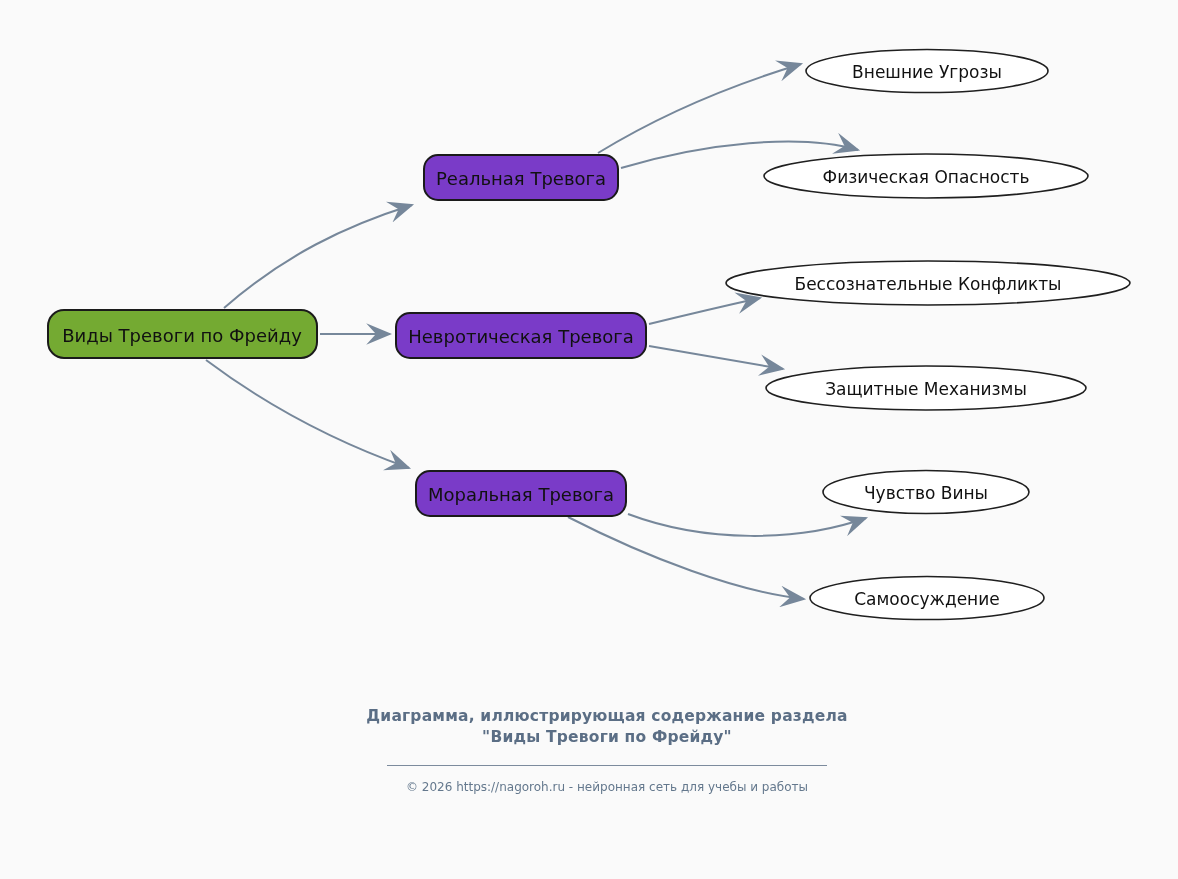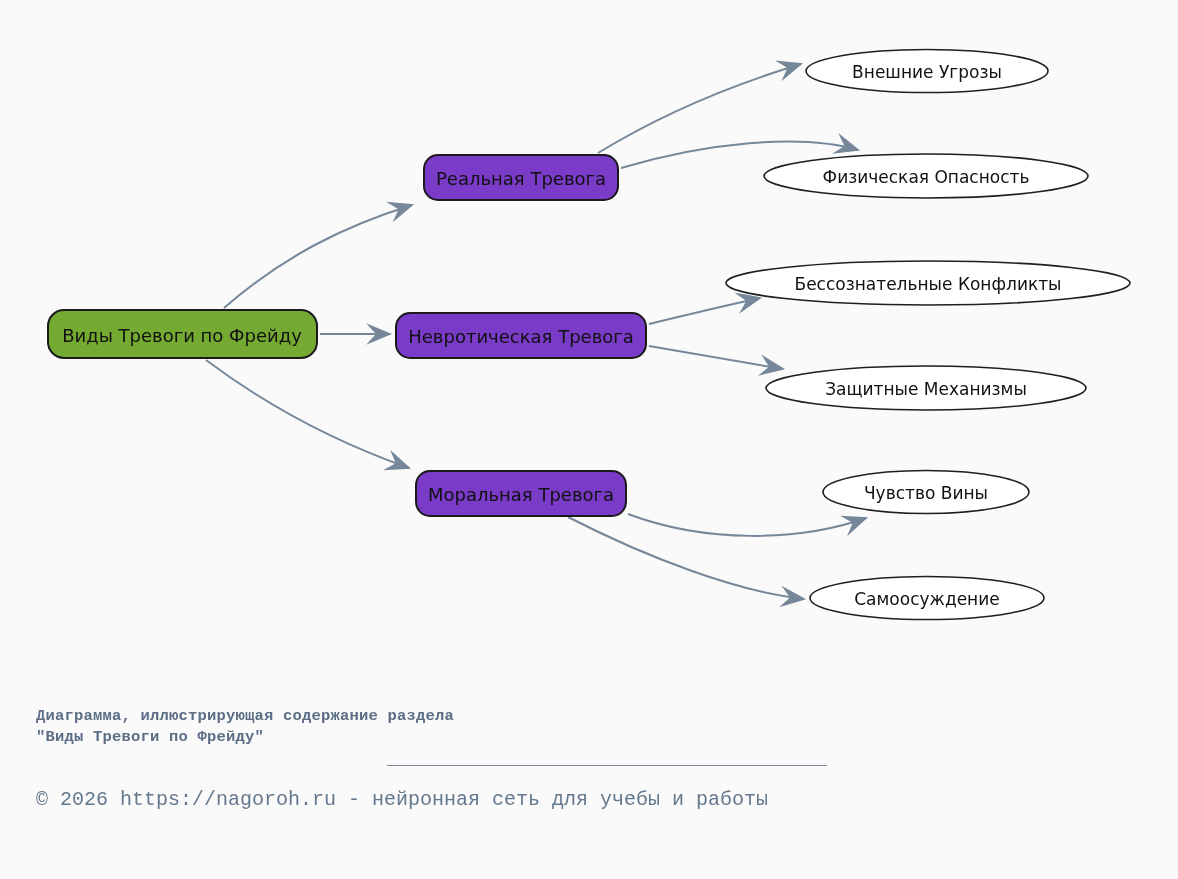--- a/index.html
+++ b/index.html
@@ -23,39 +23,39 @@
   }
   .edge {
     fill: none;
     stroke: #76879a;
     stroke-width: 2;
   }
   .caption-block {
     position: absolute;
     left: 36px; right: 0;
     top: 706px;
+    text-align: center;
     color: #5b6e85;
-    font-family: Liberation Mono, monospace;
   }
   .caption-line {
     font-size: 15.5px;
     font-weight: bold;
     line-height: 21px;
     color: #5b6e85;
     letter-spacing: 0.2px;
   }
   .caption-separator {
     width: 440px;
     margin: 17px auto 0 auto;
     border-top: 1px solid #7c8b9d;
     height: 0;
   }
   .footer-line {
-    margin-top: 22px;
-    font-size: 20px;
+    margin-top: 14px;
+    font-size: 12px;
     font-weight: normal;
     color: #64788d;
   }
 </style>
 </head>
 <body>
 
 <div class="canvas">
 
   <svg class="diagram" width="1178" height="879" viewBox="0 0 1178 879">

